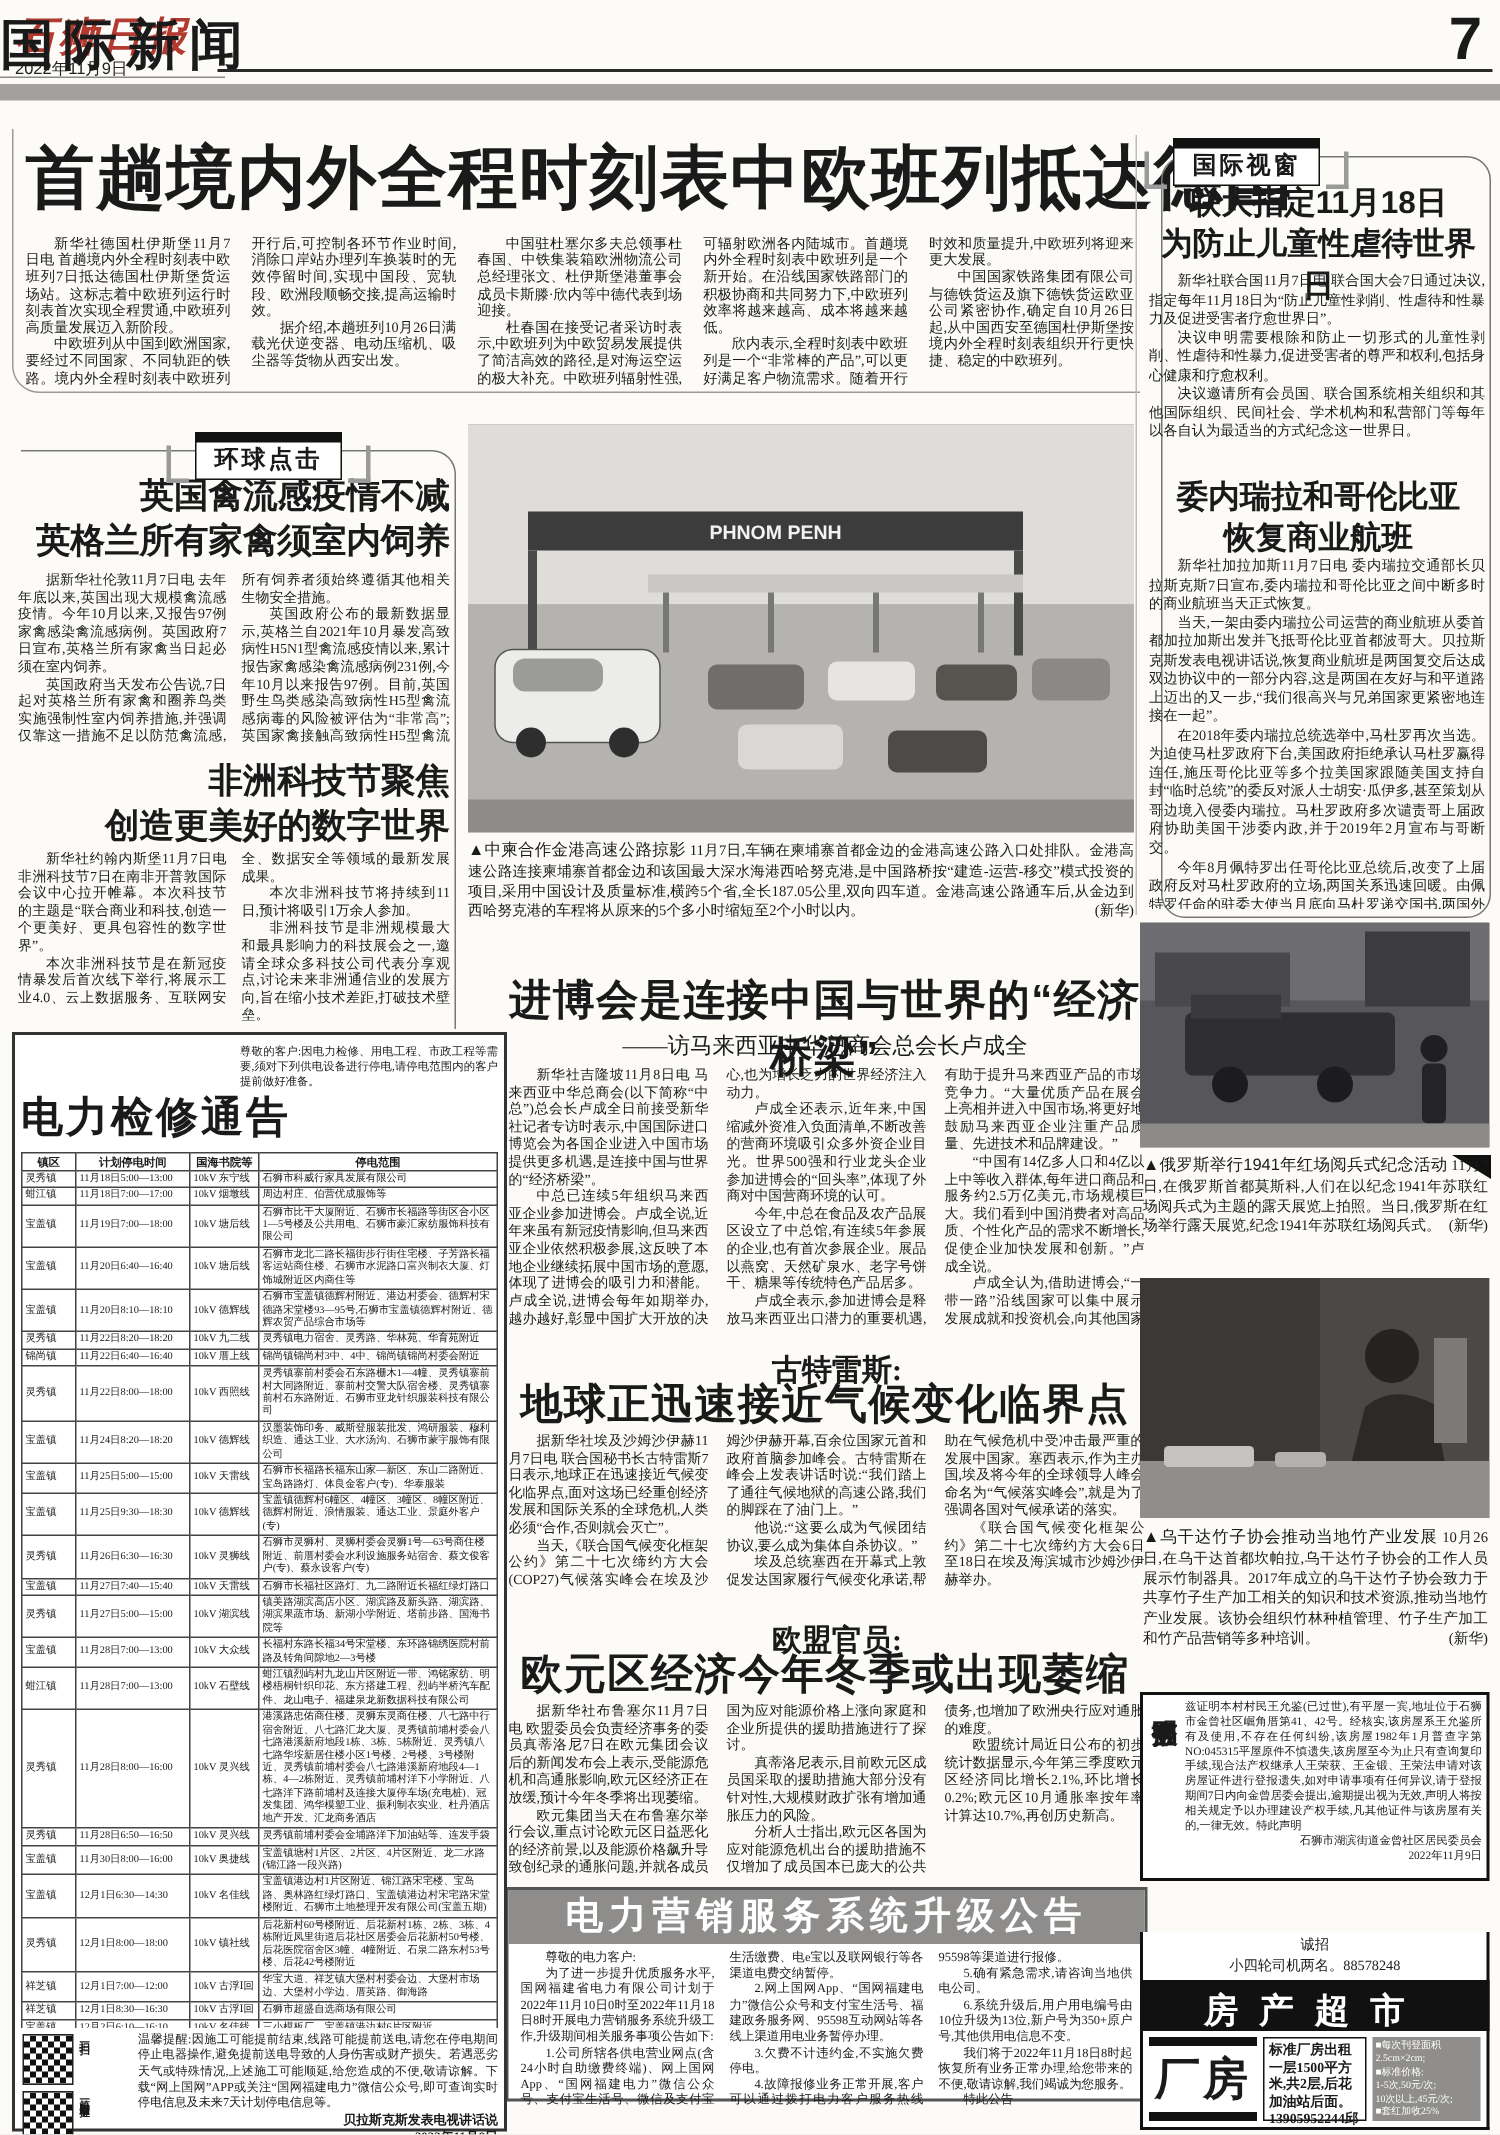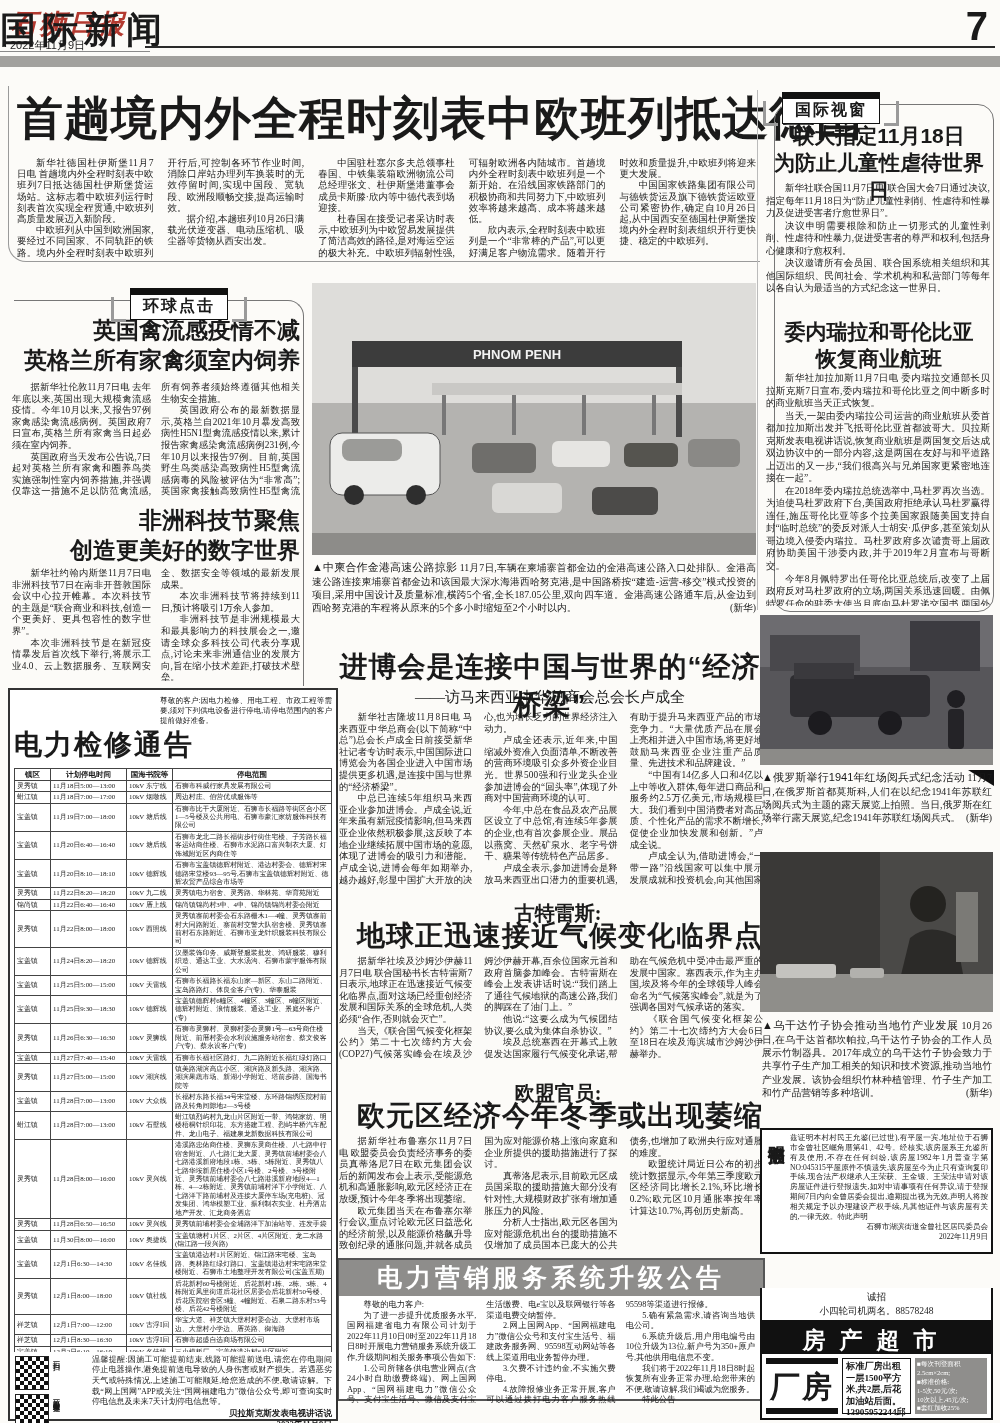--- a/index.html
+++ b/index.html
@@ -74,21 +74,21 @@
   .fold-mark { left:968px; top:770px; width:0; height:0; border-top:16px solid #111; border-left:26px solid transparent; }
   .ug-photo { left:760px; top:852px; width:233px; height:160px; }
   .ug-cap { left:762px; top:1018px; width:230px; height:104px; }
 
   
   .expo-title { left:337px; top:648px; width:426px; text-align:center; font-size:28px; font-weight:900; letter-spacing:1px; }
   .expo-sub { left:337px; top:688px; width:426px; text-align:center; font-size:15px; }
   .expo-body { left:339px; top:712px; width:424px; height:185px; column-count:3; column-gap:12px;
                font-size:9.3px; line-height:1.25; overflow:hidden; }
   .kicker { width:426px; text-align:center; font-size:20px; font-weight:bold;padding-left:16px; }
-  .mid-title { width:426px; text-align:right; font-size:28px; font-weight:900; letter-spacing:1px; }
+  .mid-title { width:426px; text-align:center; font-size:28px; font-weight:900; letter-spacing:1px; }
   .gut-kicker { left:337px; top:900px; }
   .gut-title { left:337px; top:917px; }
   .gut-body { left:339px; top:956px; width:424px; height:118px; column-count:3; column-gap:12px;
               font-size:9.3px; line-height:1.25; overflow:hidden; }
   .eu-kicker { left:337px; top:1080px; }
   .eu-title { left:337px; top:1097px; }
   .eu-body { left:339px; top:1136px; width:424px; height:118px; column-count:3; column-gap:12px;
              font-size:9.3px; line-height:1.25; overflow:hidden; }
 
   

